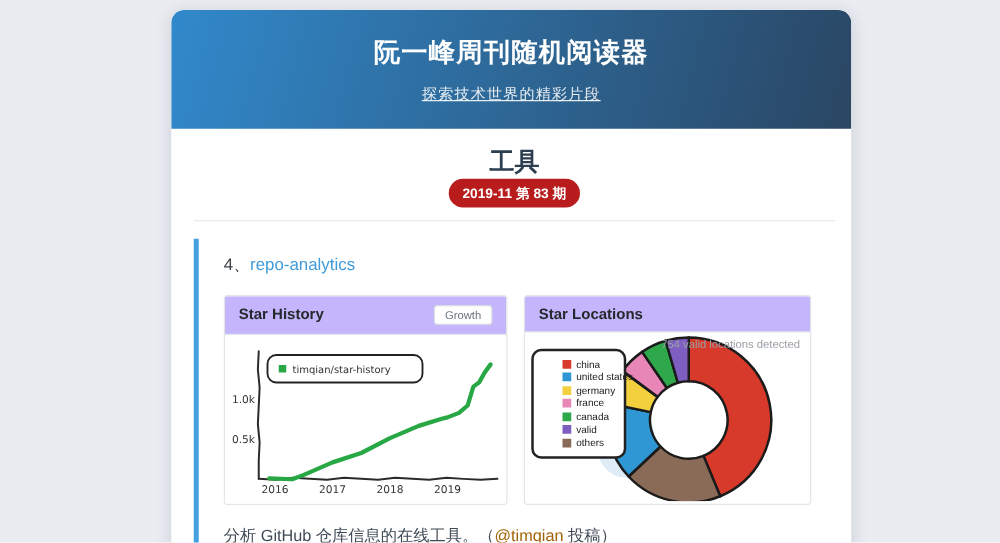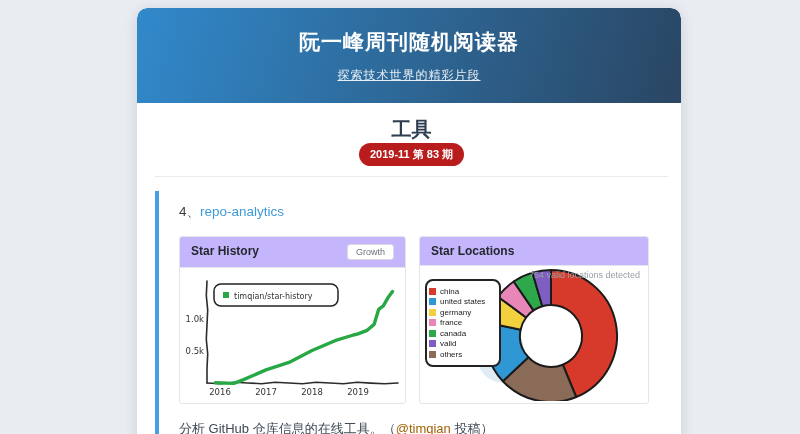--- a/index.html
+++ b/index.html
@@ -32,21 +32,21 @@
                 display:flex; justify-content:space-between; }
   .chart-head-title { font-size:12px; font-weight:bold; color:#24292e; }
   .growth-btn { font-size:9px; color:#6a737d; background:#fff; border:1px solid #d8dce0;
                 border-radius:3px; padding:2px 8px; cursor:pointer; font-family:"Liberation Sans",sans-serif; }
   .chart-body { position:relative; height:135px; overflow:hidden; background:#fff; }
   .chart-body svg { display:block; }
   svg text { font-family:"DejaVu Sans", sans-serif; }
 
   .valid-note { position:absolute; top:4px; right:8px; font-size:9px; color:#9aa0a6; }
   .donut-legend { position:absolute; left:5px; top:13px; width:76px; background:#fff;
-                  border:2px solid #222; border-radius:8px; padding:5px 2px; z-index:2; }
+                  border:2px solid #222; border-radius:8px; padding:5px 23px; z-index:2; }
   .donut-legend .row { display:flex; align-items:center; gap:4px; height:10.5px; }
   .donut-legend .swatch { width:7px; height:7px; flex:0 0 7px; }
   .donut-legend .lbl { font-size:8px; color:#222; white-space:nowrap; }
 
   .caption { margin-top:16px; font-size:13px; color:#3f4a56; }
   .caption a { color:#a16207; text-decoration:none; }
 </style>
 </head>
 <body style="background: rgb(233, 236, 241);">
 

